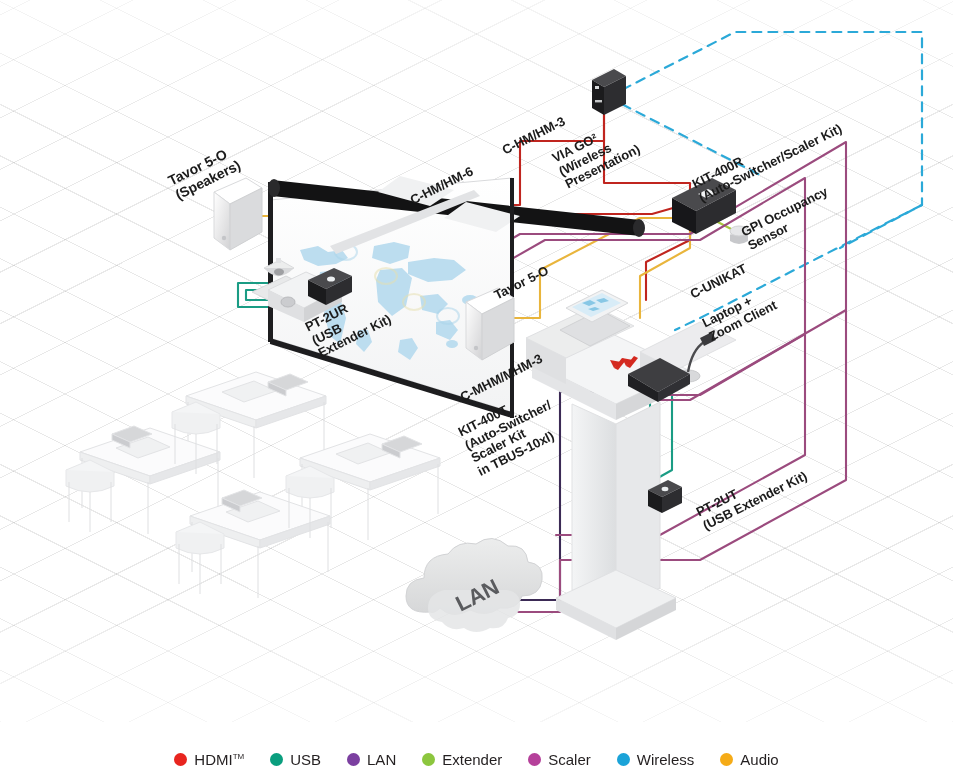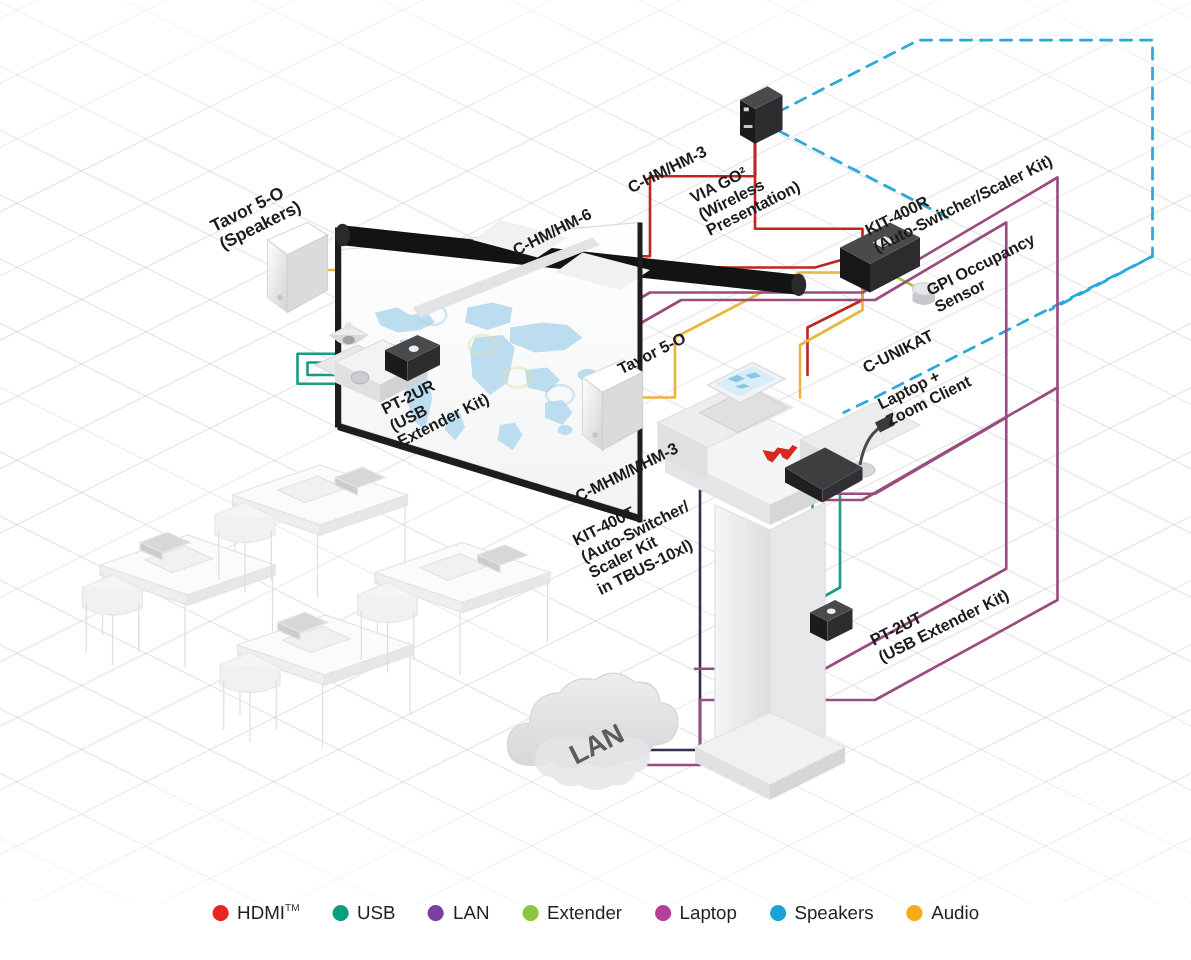--- a/index.html
+++ b/index.html
@@ -21,21 +21,21 @@
   #art{position:absolute;left:0;top:0;}
 
   
   .lbl{position:absolute;font-weight:bold;color:#1b1b1b;
        line-height:1.12;white-space:pre;letter-spacing:-0.1px;
        transform-origin:0 0;}
   .lbl.r{transform:rotate(-26.57deg);}
 
   
   #legend{position:absolute;left:0;top:722px;width:953px;height:46px;
-          display:flex;align-items:flex-start;justify-content:center;gap:0;}
+          display:flex;align-items:flex-end;justify-content:center;gap:0;}
   .leg{display:flex;align-items:center;margin-right:26px;}
   .leg:last-child{margin-right:0;}
   .dot{width:13px;height:13px;border-radius:50%;margin-right:7px;flex:none;}
   .legtxt{font-size:15px;color:#231f20;font-weight:400;}
   .legtxt sup{font-size:8px;vertical-align:super;letter-spacing:0;}
 </style>
 </head>
 <body>
 
 <div id="stage">
@@ -393,25 +393,25 @@
       <div class="leg">
         <span class="dot" style="background: rgb(123, 63, 160);"></span>
         <span class="legtxt">LAN</span>
       </div>
       <div class="leg">
         <span class="dot" style="background: rgb(140, 198, 62);"></span>
         <span class="legtxt">Extender</span>
       </div>
       <div class="leg">
         <span class="dot" style="background: rgb(181, 64, 154);"></span>
-        <span class="legtxt">Laptop</span>
+        <span class="legtxt">Scaler</span>
       </div>
       <div class="leg">
         <span class="dot" style="background: rgb(27, 163, 216);"></span>
-        <span class="legtxt">Speakers</span>
+        <span class="legtxt">Wireless</span>
       </div>
       <div class="leg">
         <span class="dot" style="background: rgb(245, 171, 23);"></span>
         <span class="legtxt">Audio</span>
       </div>
     </div>
 
 </div>
 
 </body></html>

